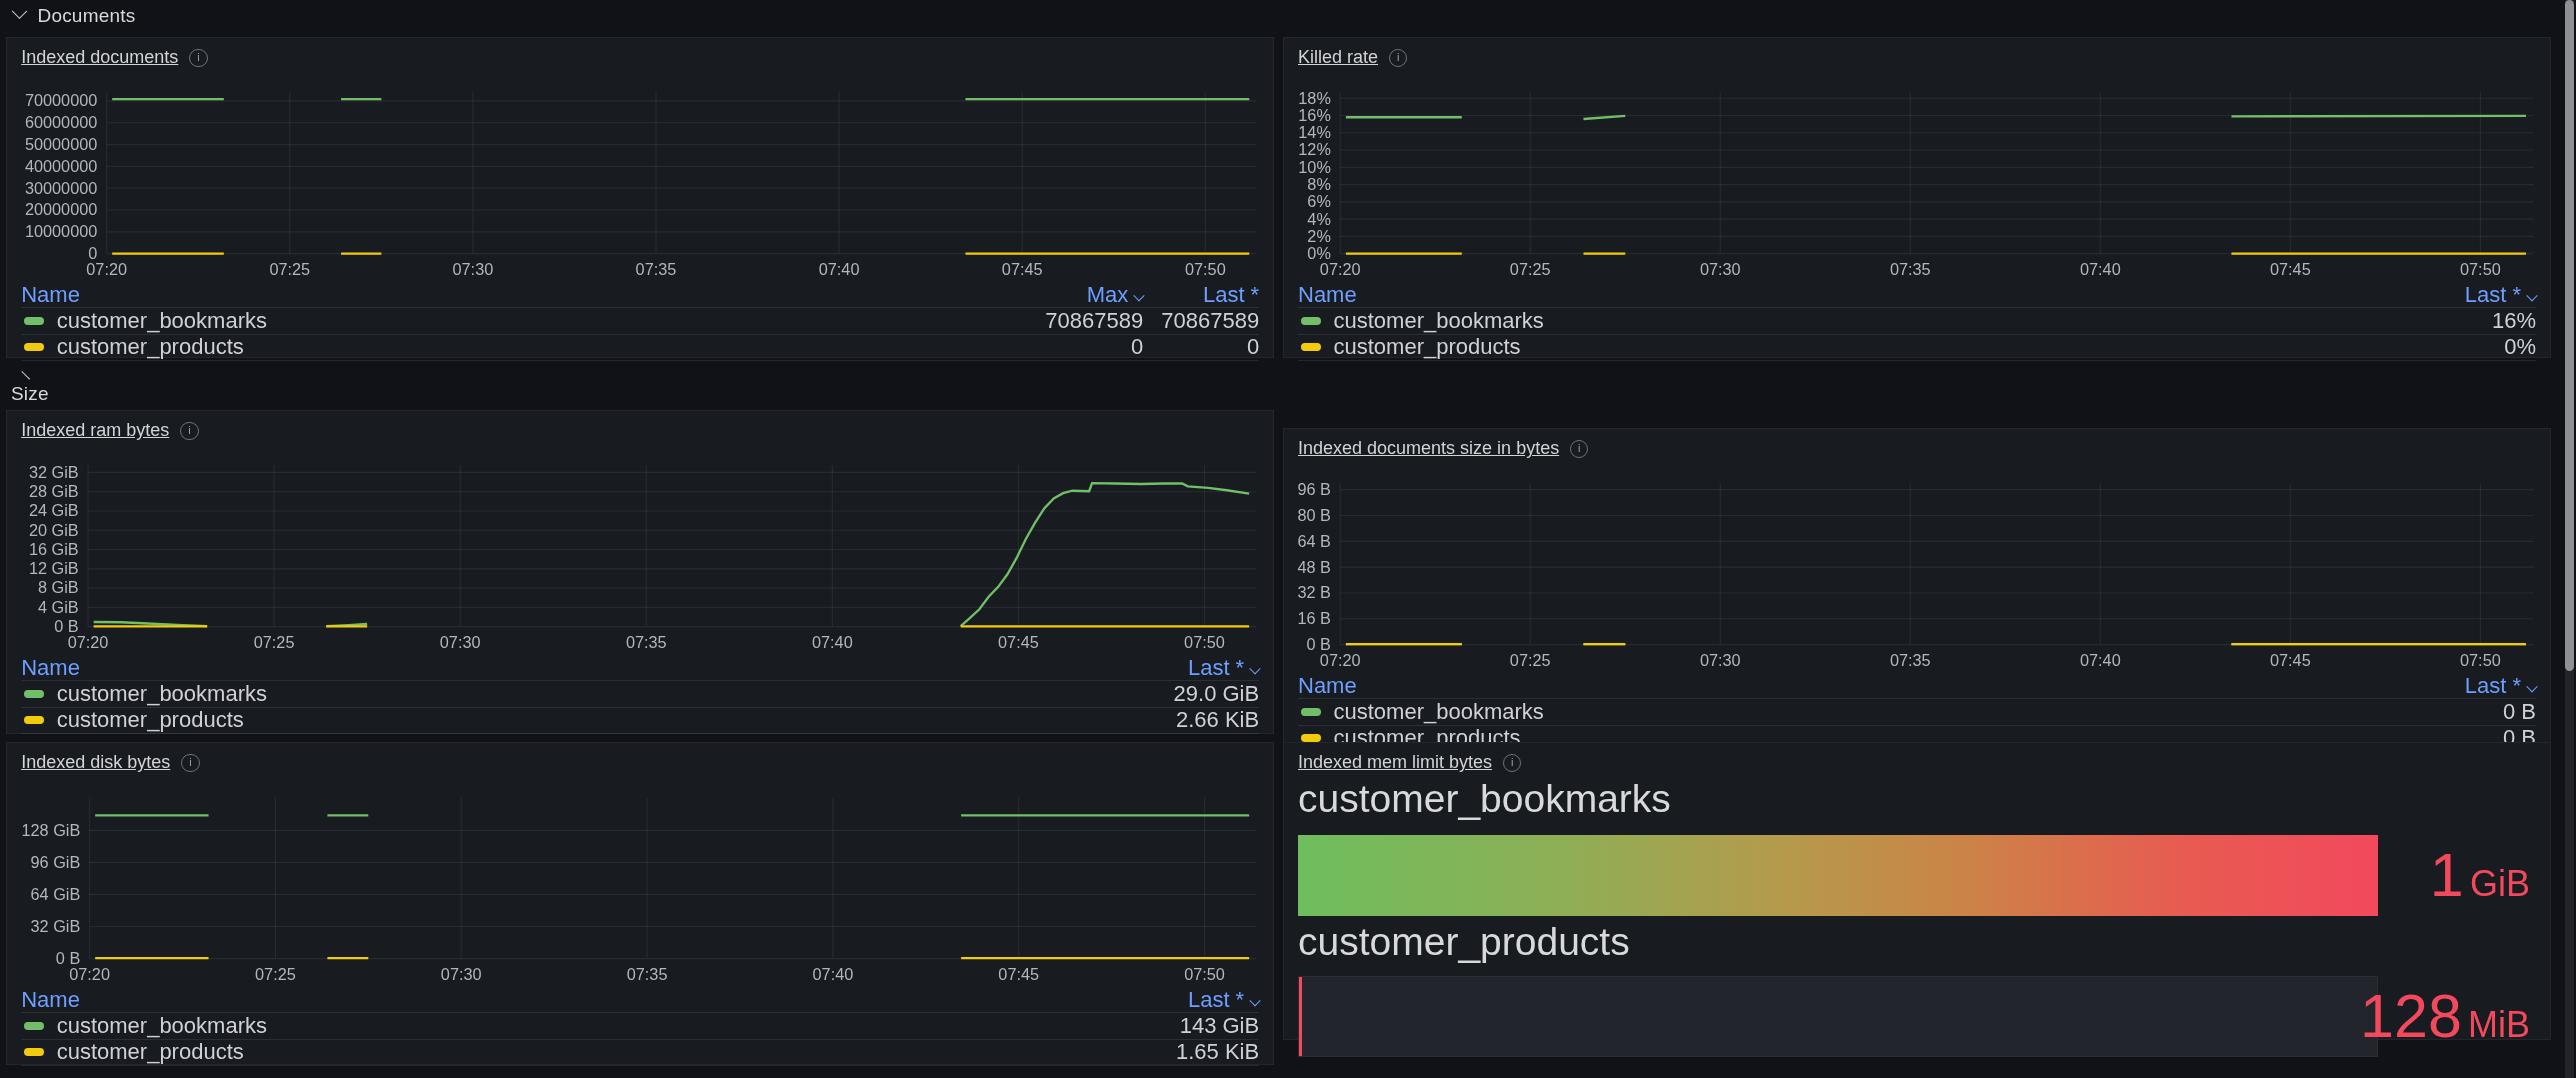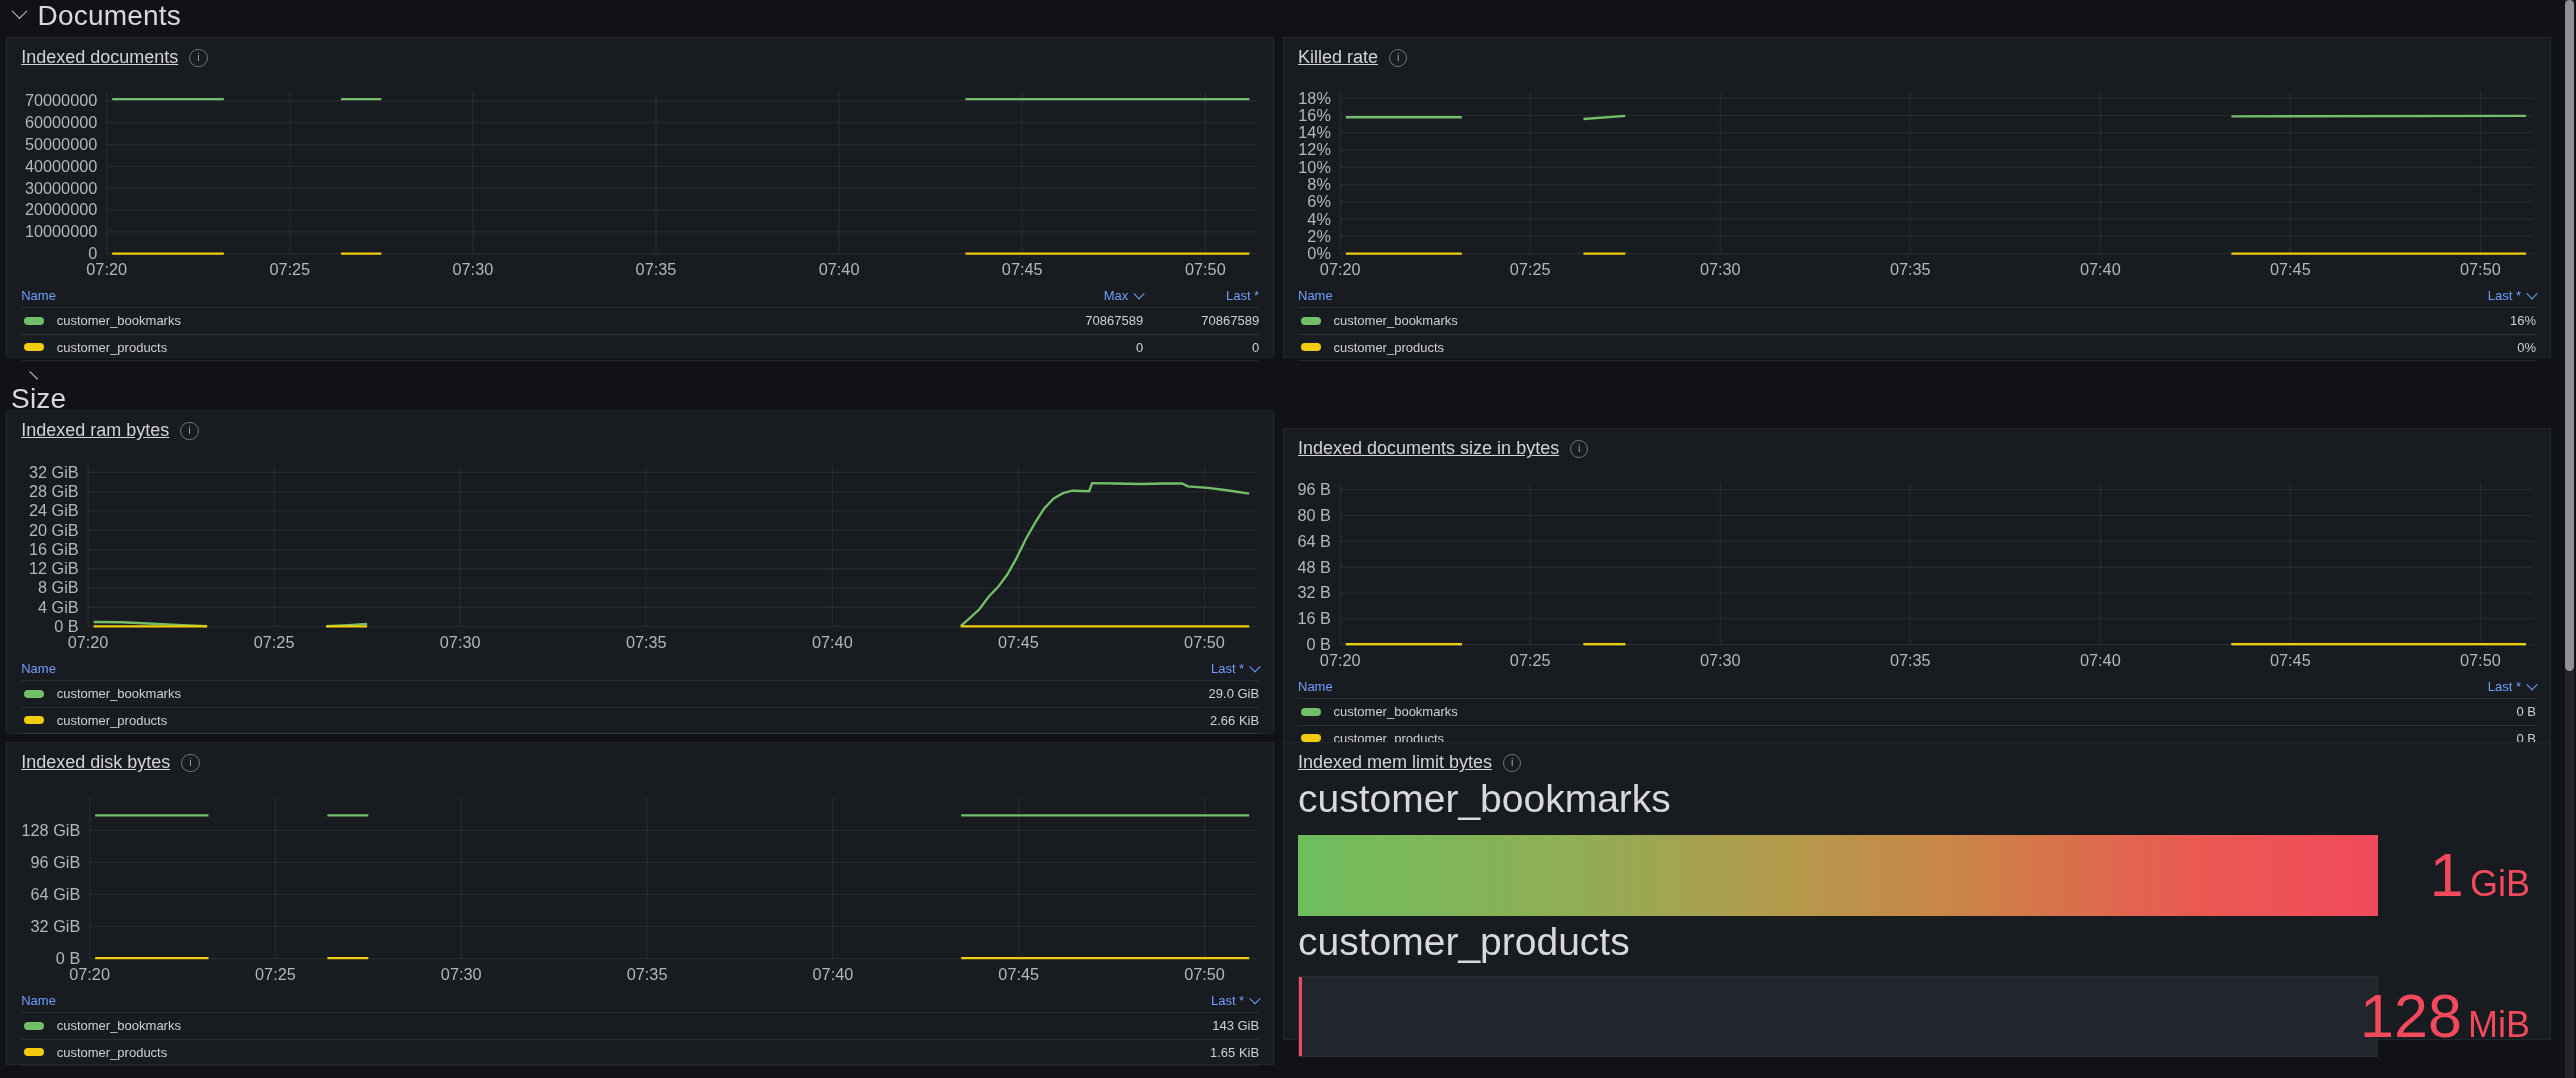--- a/index.html
+++ b/index.html
@@ -3,40 +3,40 @@
 <meta charset="utf-8">
 <style>
   html,body{margin:0;padding:0;background:#111217;width:2576px;height:1079px;overflow:hidden;
     font-family:"Liberation Sans","DejaVu Sans",sans-serif;-webkit-font-smoothing:antialiased;}
   .page{position:relative;width:2576px;height:1079px;background:#111217;}
 
   
   .row-header{position:absolute;left:11px;height:28px;display:flex;align-items:center;cursor:pointer;}
   .row-header .chev{width:10px;height:10px;border-right:1.9px solid #c7c8cd;border-bottom:1.9px solid #c7c8cd;
     transform:rotate(45deg) translate(-1.6px,-1.6px);margin:0 12.4px 4.7px 3.1px;}
-  .row-title{color:#d8d9da;font-size:28px;font-weight:500;letter-spacing:0.2px;}
+  .row-title{color:#d8d9da;font-size:19px;font-weight:500;letter-spacing:0.2px;}
 
   
   .panel{position:absolute;background:#181b1f;border:0.8px solid #23262b;box-sizing:border-box;}
   .p1{left:6.2px;top:37px;width:1268px;height:321px;}
   .p2{left:1283px;top:37px;width:1268px;height:321px;}
   .p3{left:6.2px;top:410px;width:1268px;height:324px;}
   .p4{left:1283px;top:428px;width:1268px;height:319px;}
   .p5{left:6.2px;top:742px;width:1268px;height:323px;}
   .p6{left:1283px;top:742px;width:1268px;height:298px;}
   .panel-head{position:absolute;top:9.3px;left:14px;display:flex;align-items:center;gap:11px;}
   .panel-title{color:#d3d4d8;font-size:18px;font-weight:500;cursor:pointer;text-decoration:underline;}
   .info-icon{width:16.3px;height:16.3px;border:1.6px solid #6f7176;border-radius:50%;color:#9fa1a7;
     font-size:11px;line-height:14.7px;text-align:center;display:inline-block;font-style:normal;}
 
   
   .chart{position:absolute;left:4.7px;right:4.7px;top:48px;height:194px;cursor:crosshair;}
   .chart svg{display:block;}
   .tick-label{fill:#b4b6bd;font-size:21px;font-family:"Liberation Sans","DejaVu Sans",sans-serif;}
-  .legend{position:absolute;left:14px;right:14px;top:245px;font-size:13px;color:#d0d1d6;}
+  .legend{position:absolute;left:14px;right:14px;top:245px;font-size:22px;color:#d0d1d6;}
   .lg-row{display:flex;align-items:center;height:25.6px;border-bottom:0.8px solid rgba(204,204,220,.11);}
   .lg-head{height:24px;color:#6e9fff;font-weight:500;}
   .lg-name{flex:1;display:flex;align-items:center;min-width:0;}
   .lg-val{width:116px;text-align:right;white-space:nowrap;}
   .lg-val.wide{width:163px;}
   .pill{width:20px;height:7.8px;border-radius:3.9px;margin:0 12.4px 0 3.1px;flex:none;}
   .series-name{cursor:pointer;}
   .sort-chev{display:inline-block;width:7px;height:7px;border-right:1.6px solid #6e9fff;border-bottom:1.6px solid #6e9fff;
     transform:rotate(45deg) translate(-1.6px,-1.6px);margin-left:7px;}
 

